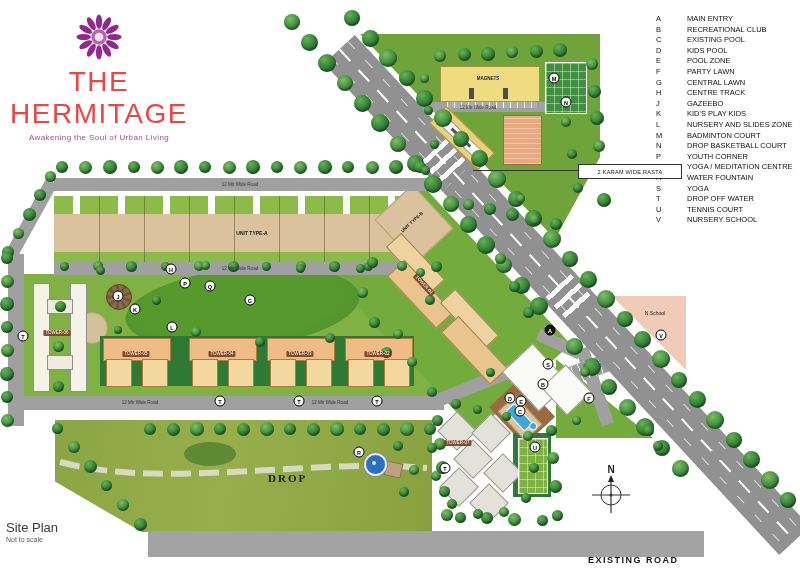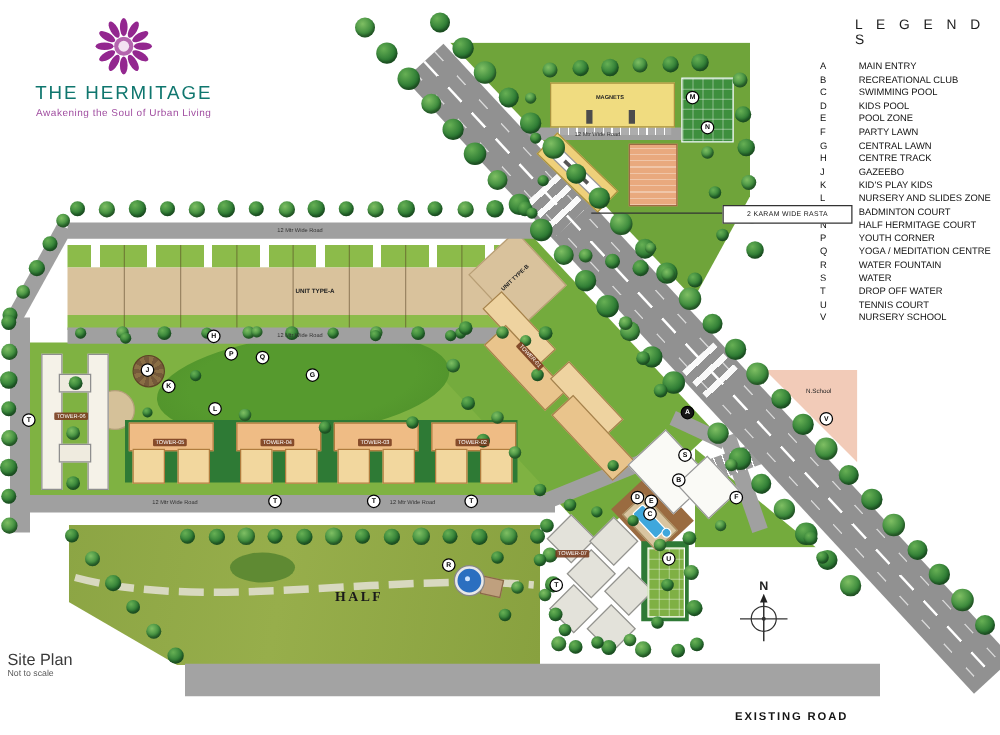--- a/index.html
+++ b/index.html
@@ -2,21 +2,21 @@
 <html><head>
 <meta charset="utf-8">
 <style>
   html,body{margin:0;padding:0;background:#fff;width:800px;height:588px;overflow:hidden;
     font-family:"Liberation Sans",sans-serif;-webkit-font-smoothing:antialiased;}
   #stage{position:relative;width:800px;height:588px;background:#fff;}
   .abs{position:absolute;}
   
   #brand{position:absolute;left:4px;top:14px;width:190px;text-align:center;}
   #brand .ornament{width:46px;height:46px;margin:0 auto 6px;display:block;}
-  #brand .name{font-size:15px;letter-spacing:1.5px;color:#0f766e;font-weight:400;}
+  #brand .name{font-size:28px;letter-spacing:1.5px;color:#ef4444;font-weight:400;}
   #brand .tag{font-size:8px;color:#A04DA0;margin-top:3px;letter-spacing:.4px;}
   
   #legends{position:absolute;left:648px;top:14px;width:152px;}
   #legends .ltitle{font-size:11px;letter-spacing:4px;color:#1c1c1c;margin:0 0 10px 36px;font-weight:500;}
   .lrow{display:flex;font-size:7.5px;color:#111;line-height:10.6px;}
   .lrow .k{width:31px;padding-left:8px;}
   .lrow .v{flex:1;}
   
   #siteplan{position:absolute;left:6px;top:520px;}
   #siteplan .t{font-size:13px;color:#3a3a3a;}
@@ -51,21 +51,21 @@
     background:linear-gradient(100deg,#8CA544,#97AE4B 45%,#88A13F);
     clip-path:polygon(0 0,100% 0,100% 100%,23% 100%,0 55%);z-index:6;}
   
   .plotsep{position:absolute;top:0;bottom:0;width:1px;background:rgba(80,60,30,.45);}
   
   .courtgrid{background-image:linear-gradient(#ffffff66 1px,transparent 1px),
     linear-gradient(90deg,#ffffff66 1px,transparent 1px);background-size:8px 8px;}
   #rasta-box{position:absolute;left:578px;top:164px;width:102px;height:13px;background:#fff;
     border:1px solid #333;font-size:5.5px;display:flex;align-items:center;justify-content:center;
     color:#111;z-index:42;letter-spacing:.3px;}
-  #existing-label{position:absolute;left:588px;top:568px;font-size:9px;font-weight:bold;color:#151515;
+  #existing-label{position:absolute;left:588px;top:555px;font-size:9px;font-weight:bold;color:#151515;
     letter-spacing:1.5px;z-index:42;}
   #park-label{position:absolute;left:268px;top:472px;font-family:"Liberation Serif",serif;
     font-size:11px;font-weight:bold;letter-spacing:2px;color:#1a1a1a;z-index:42;}
   #compass{position:absolute;left:588px;top:464px;width:46px;height:52px;z-index:42;}
   #compass .n{font-size:10px;font-weight:bold;color:#222;text-align:center;}
 </style>
 </head>
 <body>
 
 <div id="stage">
@@ -89,33 +89,32 @@
         <use href="#pt" transform="rotate(330 24 24)"></use>
       </g>
       <circle cx="24" cy="24" r="8" fill="#b465ae"></circle>
         <circle cx="24" cy="24" r="4.5" fill="#f3e2f2"></circle>
     </svg>
     <div class="name">THE HERMITAGE</div>
     <div class="tag">Awakening the Soul of Urban Living</div>
   </div>
 
   <div id="legends">
-    <div class="ltitle">L E G E N D S</div>
     <div id="legend-rows">
         <div class="lrow">
           <span class="k">A</span>
           <span class="v">MAIN ENTRY</span>
         </div>
         <div class="lrow">
           <span class="k">B</span>
           <span class="v">RECREATIONAL CLUB</span>
         </div>
         <div class="lrow">
           <span class="k">C</span>
-          <span class="v">SWIMMING POOL</span>
+          <span class="v">EXISTING POOL</span>
         </div>
         <div class="lrow">
           <span class="k">D</span>
           <span class="v">KIDS POOL</span>
         </div>
         <div class="lrow">
           <span class="k">E</span>
           <span class="v">POOL ZONE</span>
         </div>
         <div class="lrow">
@@ -141,37 +140,37 @@
         <div class="lrow">
           <span class="k">L</span>
           <span class="v">NURSERY AND SLIDES ZONE</span>
         </div>
         <div class="lrow">
           <span class="k">M</span>
           <span class="v">BADMINTON COURT</span>
         </div>
         <div class="lrow">
           <span class="k">N</span>
-          <span class="v">HALF HERMITAGE COURT</span>
+          <span class="v">DROP BASKETBALL COURT</span>
         </div>
         <div class="lrow">
           <span class="k">P</span>
           <span class="v">YOUTH CORNER</span>
         </div>
         <div class="lrow">
           <span class="k">Q</span>
           <span class="v">YOGA / MEDITATION CENTRE</span>
         </div>
         <div class="lrow">
           <span class="k">R</span>
           <span class="v">WATER FOUNTAIN</span>
         </div>
         <div class="lrow">
           <span class="k">S</span>
-          <span class="v">WATER</span>
+          <span class="v">YOGA</span>
         </div>
         <div class="lrow">
           <span class="k">T</span>
           <span class="v">DROP OFF WATER</span>
         </div>
         <div class="lrow">
           <span class="k">U</span>
           <span class="v">TENNIS COURT</span>
         </div>
         <div class="lrow">
@@ -320,21 +319,21 @@
   </div>
   <div class="abs" style="left:385px;top:462px;width:15px;height:13px;background:#BFA07E;border:.8px solid #8a6a48;transform:rotate(12deg);z-index:23;"></div>
 
   <div class="abs" style="left:106px;top:284px;width:24px;height:24px;border-radius:50%;z-index:8;
        background:repeating-conic-gradient(#8A6E45 0 20deg,#75593a 20deg 40deg);border:1px solid #5f4327;"></div>
   <div class="abs" style="left:76px;top:312px;width:30px;height:30px;border-radius:50%;background:#D5C199;border:1px solid #b3a079;z-index:8;"></div>
 
   <div id="rasta-box">2 KARAM WIDE RASTA</div>
   <div class="abs" style="left:473px;top:170px;width:105px;height:1px;background:#333;z-index:41;"></div>
   <div id="existing-label">EXISTING ROAD</div>
-  <div id="park-label">HALF</div>
+  <div id="park-label">DROP</div>
   <div class="maplabel" style="left:252px;top:233px;font-weight:bold;">UNIT TYPE-A</div>
   <div class="maplabel" style="left:412px;top:222px;transform:translate(-50%,-50%) rotate(-43deg);font-weight:bold;font-size:4.5px;">UNIT TYPE-B</div>
   <div class="maplabel" style="left:488px;top:78px;font-size:4.5px;font-weight:bold;">MAGNETS</div>
   <div class="maplabel" style="left:655px;top:313px;font-size:5px;">N.School</div>
 
   <div id="compass">
     <div class="n">N</div>
     <svg width="46" height="40" viewBox="0 0 46 40">
       <line x1="23" y1="4" x2="23" y2="38" stroke="#333" stroke-width="1.2"></line>
       <polygon points="23,0 20,7 26,7" fill="#222"></polygon>

